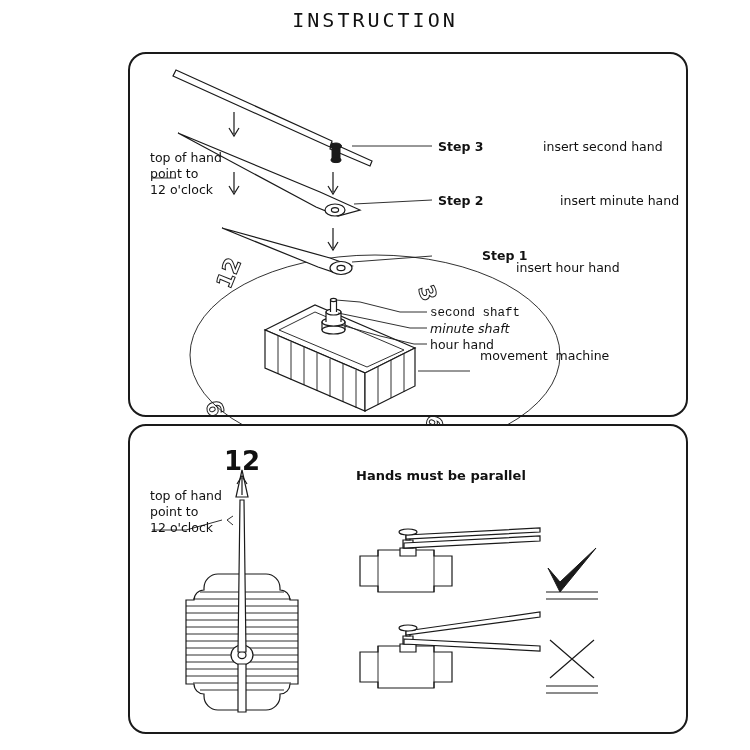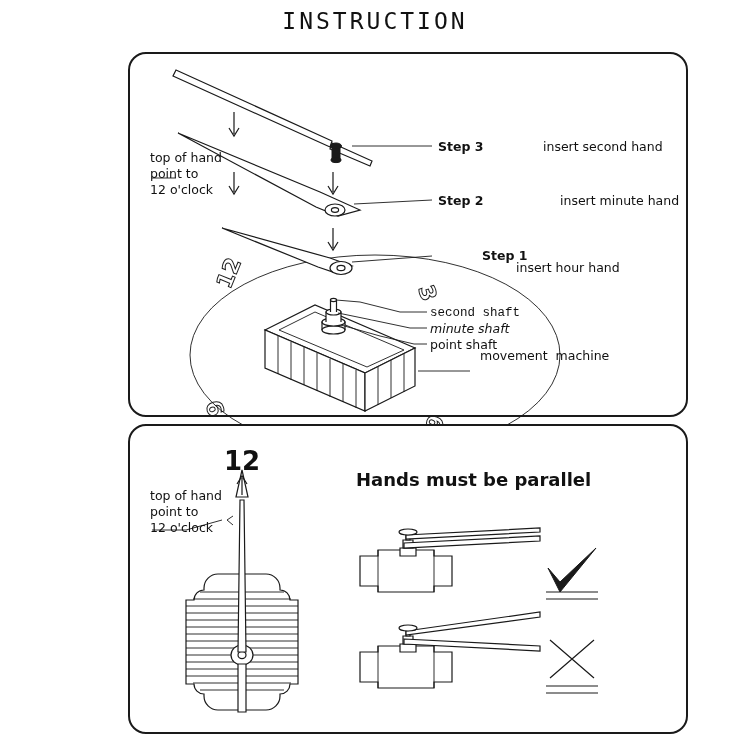--- a/index.html
+++ b/index.html
@@ -18,21 +18,21 @@
   #root {
     position: absolute;
     inset: 0;
   }
   .title {
     position: absolute;
     top: 8px;
     left: 0;
     width: 750px;
     text-align: center;
-    font-size: 23px;
+    font-size: 20px;
     letter-spacing: 3px;
     font-family: "DejaVu Sans Mono", monospace;
     color: #111;
   }
   .panel {
     position: absolute;
     border: 2px solid #1a1a1a;
     border-radius: 18px;
     background: #ffffff;
     box-sizing: border-box;
@@ -200,21 +200,21 @@
   <div class="lbl" style="left:543px; top:139px;">insert second hand</div>
 
   <div class="lbl bold" style="left:438px; top:193px;">Step 2</div>
   <div class="lbl" style="left:516px; top:193px;margin-left:44px;">insert minute hand</div>
 
   <div class="lbl bold" style="left:438px; top:248px;margin-left:44px;">Step 1</div>
   <div class="lbl" style="left:516px; top:260px;">insert hour hand</div>
 
   <div class="lbl" style="left:430px; top:305px;font-family:Liberation Mono, monospace;">second shaft</div>
   <div class="lbl" style="left:430px; top:321px;font-style:italic;">minute shaft</div>
-  <div class="lbl" style="left:430px; top:337px;">point shaft</div>
+  <div class="lbl" style="left:430px; top:337px;">hour hand</div>
   <div class="lbl" style="left:480px; top:348px;">movement  machine</div>
 
   <div class="panel" id="panel-bottom"></div>
 
   <svg width="750" height="750" viewBox="0 0 750 750">
 
     <g>
 
       <path d="M186,600 h8 a10,10 0 0 1 10,-10 v-2 a14,14 0 0 1 14,-14 h48 a14,14 0 0 1 14,14 v2 a10,10 0 0 1 10,10 h8 v84 h-8 a10,10 0 0 1 -10,10 v2 a14,14 0 0 1 -14,14 h-48 a14,14 0 0 1 -14,-14 v-2 a10,10 0 0 1 -10,-10 h-8 Z" class="fill-w"></path>
 
@@ -269,16 +269,16 @@
 
     <g>
       <path d="M550,640 L594,678 M594,640 L550,678" class="stroke" stroke-width="3"></path>
       <path d="M546,686 h52 M546,693 h52" class="stroke"></path>
     </g>
   </svg>
 
   <div class="lbl" style="left:150px; top:488px; width:120px;">top of hand
 point to
 12 o'clock</div>
-  <div class="lbl bold" style="left:356px; top:468px; font-size:18px;">Hands must be parallel</div>
+  <div class="lbl bold" style="left:356px; top:468px; font-size:13px;">Hands must be parallel</div>
   <div style="position:absolute; left:224px; top:446px; font-size:26px; font-weight:bold; font-family:'DejaVu Sans', sans-serif; color:#111;">12</div>
 
 </div>
 
 </body></html>

